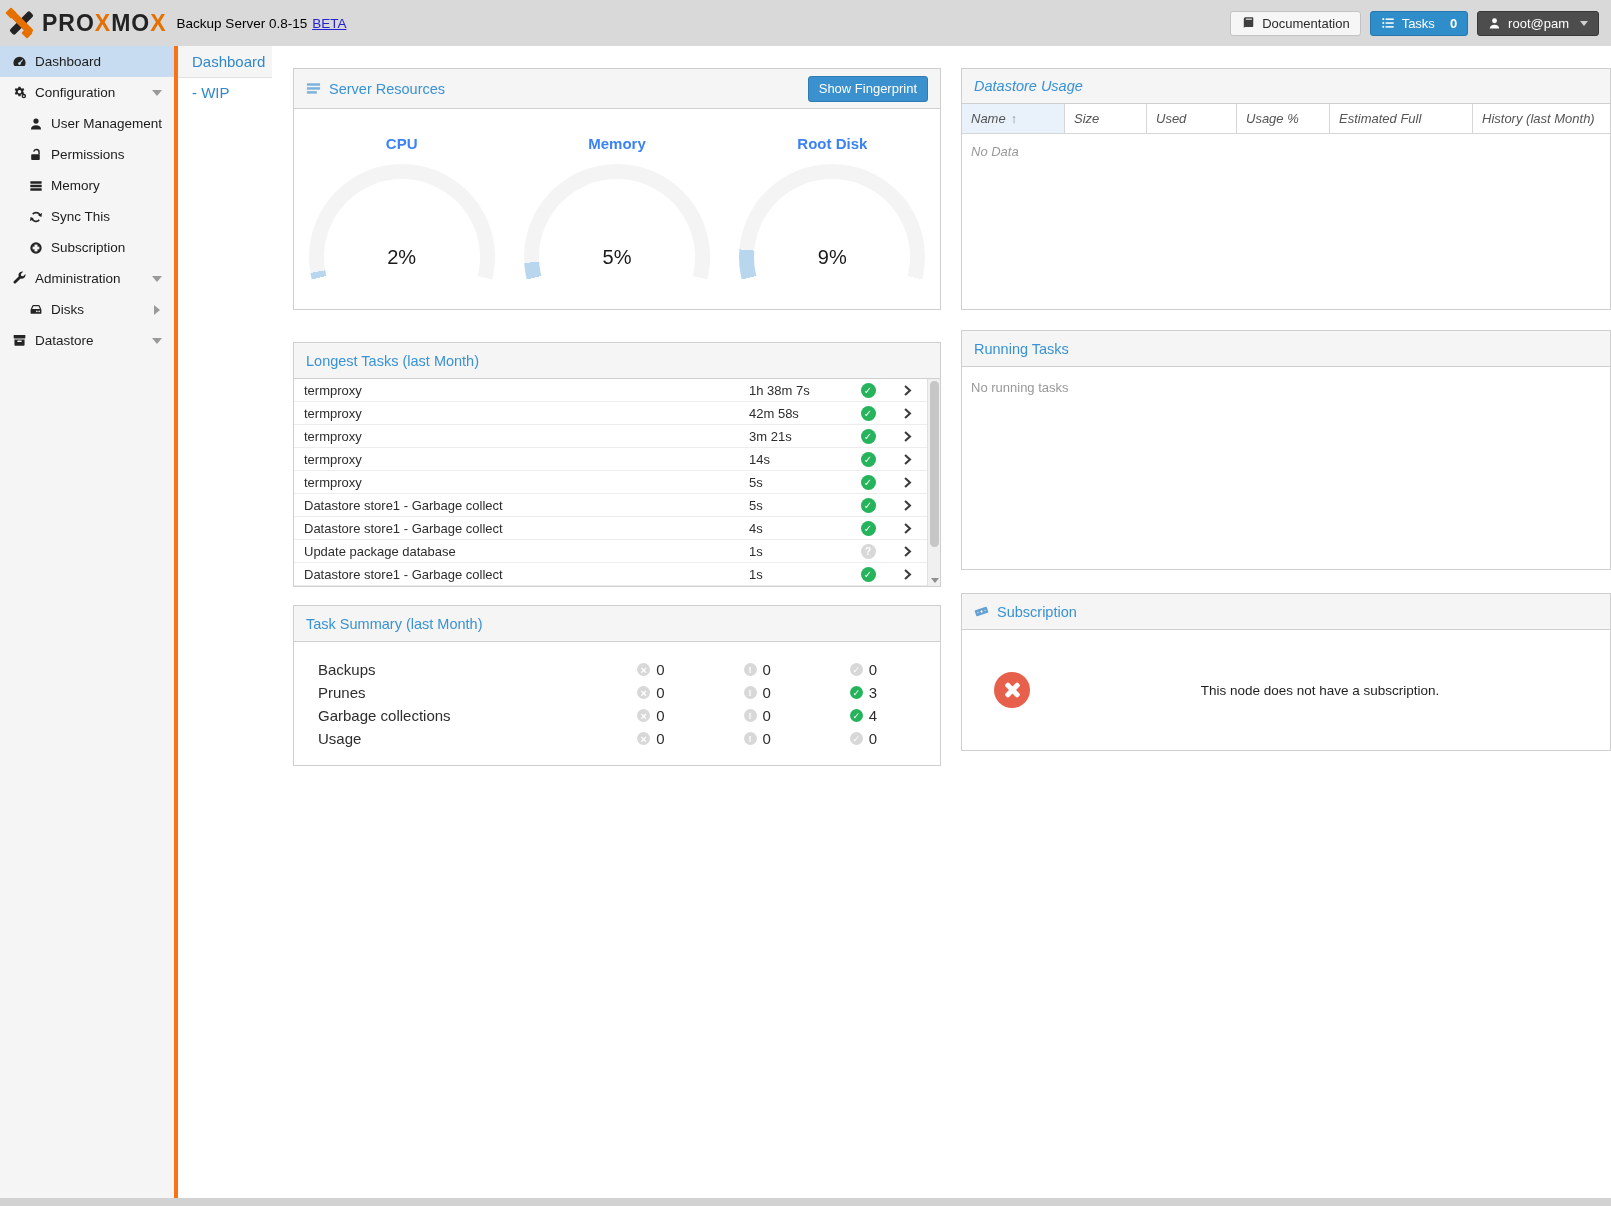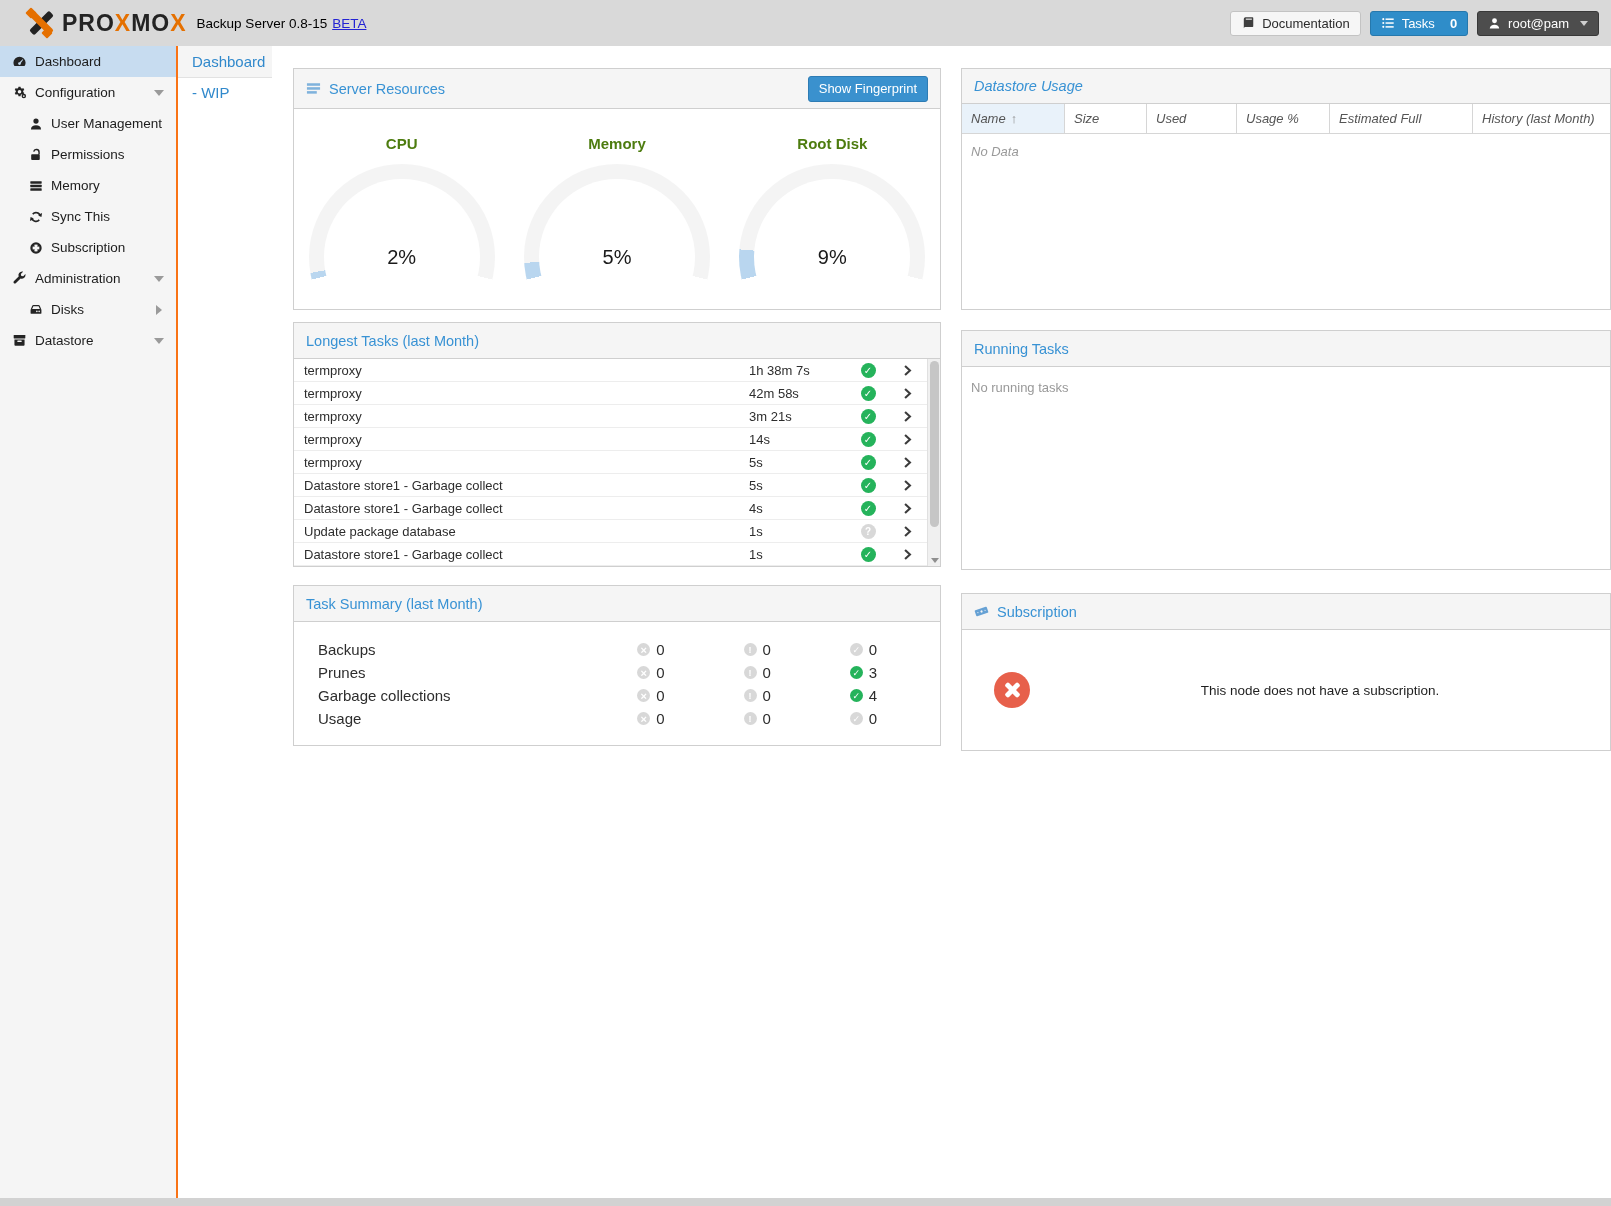--- a/index.html
+++ b/index.html
@@ -1,20 +1,20 @@
 <!DOCTYPE html>
 <html><head>
 <meta charset="utf-8">
 <style>
   * { margin:0; padding:0; box-sizing:border-box; }
   html,body { width:1611px; height:1206px; overflow:hidden; }
   body { font-family:"Liberation Sans","DejaVu Sans",sans-serif; background:#d2d2d2; position:relative; font-size:13px; color:#222; }
 
   
-  .topbar { height:46px; background:#d9d9d9; display:flex; align-items:center; padding:0 12px 0 24px; }
+  .topbar { height:46px; background:#d9d9d9; display:flex; align-items:center; padding:0 12px 0 4px; }
   .logo { display:flex; align-items:center; gap:6px; }
   .logo-x { width:32px; height:32px; position:relative; }
   .logo-x .bar { position:absolute; left:14px; top:2px; width:7px; height:28px; border-radius:2px; }
   .logo-x .bar.dark { background:#232323; transform:rotate(45deg); }
   .logo-x .bar.orange { background:#e57000; transform:rotate(-45deg); }
   .logo-x .tip { position:absolute; width:8px; height:8px; background:#e57000; border-radius:1px; }
   .logo-x .tip.tl { left:3px; top:2px; transform:rotate(45deg); }
   .logo-x .tip.br { right:5px; bottom:2px; transform:rotate(45deg); }
   .wordmark { font-weight:bold; font-size:23px; letter-spacing:1px; color:#232323; }
   .wordmark .orange { color:#e57000; }
@@ -23,45 +23,45 @@
   .topbar-right { margin-left:auto; display:flex; align-items:center; gap:9px; }
   .tb-btn { height:25px; display:flex; align-items:center; gap:7px; padding:0 10px; border-radius:3px; font-size:13px; cursor:pointer; }
   .tb-btn.light { background:#f6f6f6; border:1px solid #c3c3c3; color:#2b2b2b; }
   .tb-btn.blue { background:#2f8dc9; border:1px solid #2678ac; color:#fff; }
   .tb-btn.dark { background:#4d4d4d; border:1px solid #383838; color:#fff; }
   .tb-btn .count { font-weight:bold; margin-left:8px; }
   .caret-down { width:0; height:0; border-left:4px solid transparent; border-right:4px solid transparent; border-top:5px solid #cfcfcf; margin-left:4px; }
 
   
   .layout { display:flex; height:1152px; background:#fff; }
-  .sidebar { width:178px; background:#f5f5f5; border-right:2px solid #f97316; flex:none; }
+  .sidebar { width:178px; background:#f5f5f5; border-right:4px solid #f97316; flex:none; }
   .side-item { height:31px; display:flex; align-items:center; padding-left:12px; gap:8px; font-size:13.5px; color:#1c1c1c; cursor:pointer; position:relative; }
   .side-item.child { padding-left:29px; }
   .side-item.selected { background:#c7dcf0; }
   .side-item svg { flex:none; }
   .side-item .tree-caret { position:absolute; right:12px; width:0; height:0; border-left:5px solid transparent; border-right:5px solid transparent; border-top:6px solid #9a9a9a; }
   .side-item .tree-arrow-right { position:absolute; right:14px; width:0; height:0; border-top:5px solid transparent; border-bottom:5px solid transparent; border-left:6px solid #9a9a9a; }
 
   .main { flex:1; display:flex; flex-direction:row; }
   .page-titlebar { height:32px; background:#f5f5f5; border-bottom:1px solid #e2e2e2; color:#3189cc; font-size:15px; line-height:31px; padding-left:14px; }
   .content { flex:1; display:flex; gap:20px; padding:22px 0 0 21px; background:#fff; }
   .col-left { width:648px; flex:none; }
   .col-right { width:650px; flex:none; }
 
   
   .panel { border:1px solid #cfcfcf; background:#fff; }
   .panel-header { background:#f5f5f5; border-bottom:1px solid #cfcfcf; display:flex; align-items:center; padding:0 12px; gap:8px; }
   .panel-title { color:#3892d4; font-size:14.5px; }
 
-  .p-server { height:242px; margin-bottom:12px; }
+  .p-server { height:242px; margin-bottom:32px; }
   .p-server .panel-header { height:40px; }
   .btn-fingerprint { margin-left:auto; background:#3a91ce; border:1px solid #2e7cb4; color:#fff; font-size:13px; height:26px; padding:0 10px; border-radius:3px; cursor:pointer; }
   .gauge-row { display:flex; height:200px; }
   .gauge-block { flex:1; display:flex; flex-direction:column; align-items:center; padding-top:26px; }
-  .gauge-title { font-weight:bold; font-size:15px; color:#4d7c0f; margin-bottom:12px; }
+  .gauge-title { font-weight:bold; font-size:15px; color:#3b82f6; margin-bottom:12px; }
   .gauge { width:186px; height:120px; position:relative; overflow:hidden; }
   .gauge-arc { width:186px; height:186px; border-radius:50%; position:absolute; top:0; left:0; }
   .gauge-hole { width:156px; height:156px; border-radius:50%; background:#fff; position:absolute; top:15px; left:15px; }
   .gauge-value { position:absolute; width:100%; text-align:center; top:82px; font-size:20px; color:#1a1a1a; }
 
   .p-datastore { height:242px; margin-bottom:20px;font-style:italic; }
   .p-datastore .panel-header { height:35px; }
   .grid-hd { display:flex; height:30px; border-bottom:1px solid #d6d6d6; }
   .grid-col { border-right:1px solid #d6d6d6; padding-left:9px; display:flex; align-items:center; gap:5px; font-size:13px; color:#555; cursor:pointer; }
   .grid-col.sorted { background:#e9f2fa; }

